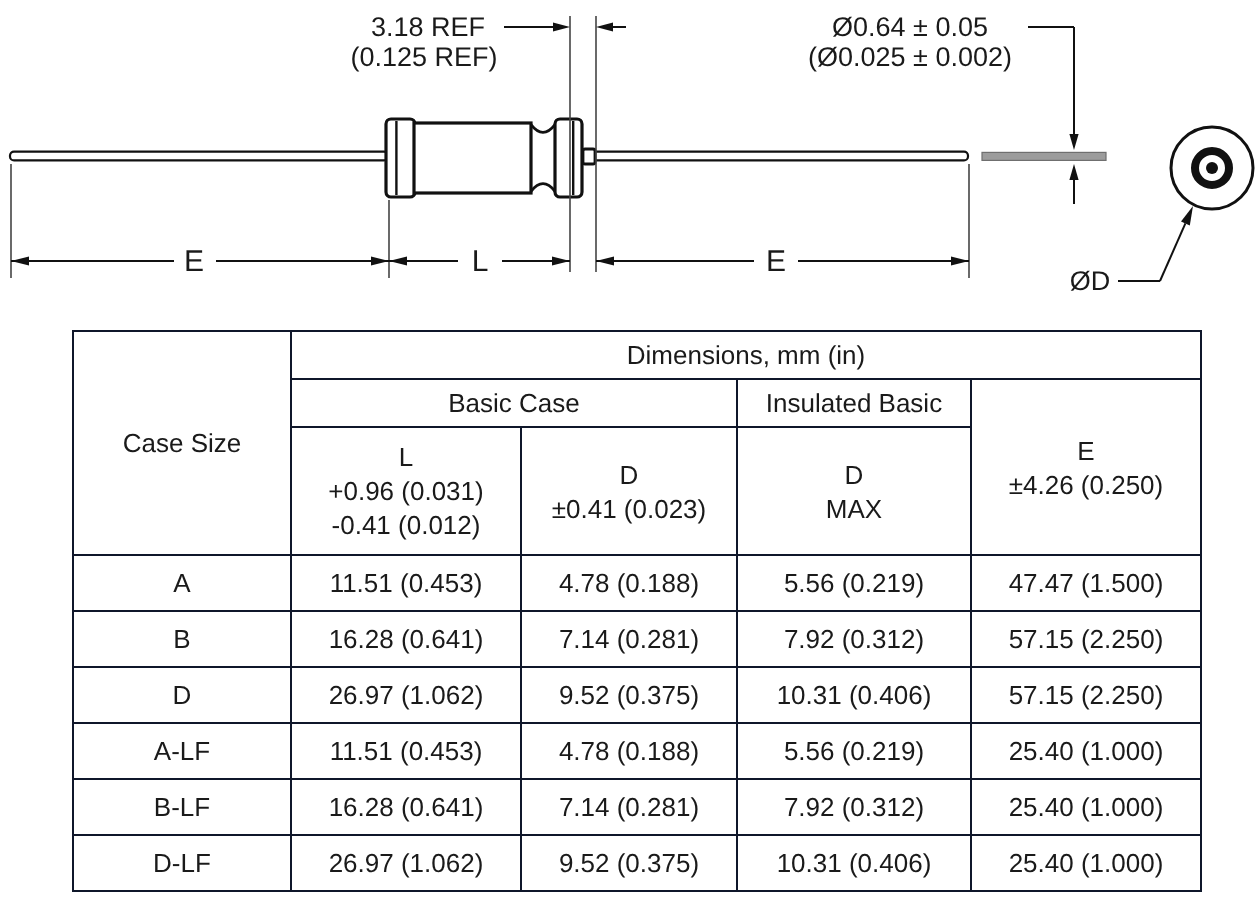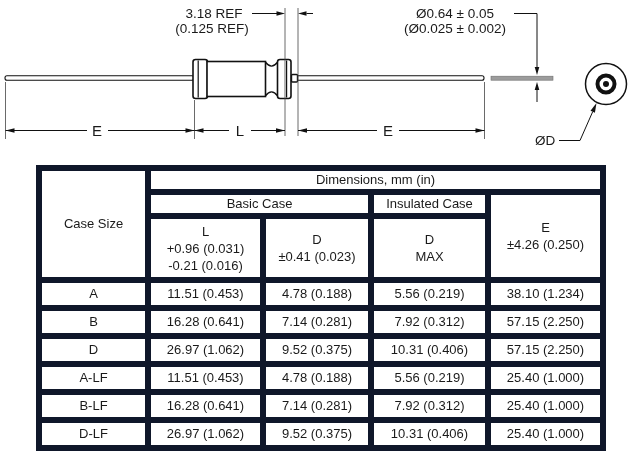--- a/index.html
+++ b/index.html
@@ -1,21 +1,21 @@
 <!DOCTYPE html>
 <html><head>
 <meta charset="utf-8">
 <style>
   html,body{margin:0;padding:0;background:#fff;}
   body{width:630px;height:461px;font-family:"Liberation Sans",sans-serif;color:#111;}
   #stage{position:relative;width:630px;height:461px;background:#fff;overflow:hidden;}
   #drawing{position:absolute;left:0;top:0;}
   #dim-table{position:absolute;left:36px;top:165px;border-collapse:collapse;table-layout:fixed;
     font-size:13px;color:#1a1a1a;}
-  #dim-table td{border:6px solid #0f172a;text-align:center;vertical-align:middle;padding:0 2px;
+  #dim-table td{border:1px solid #0f172a;text-align:center;vertical-align:middle;padding:0 2px;
     background:#fff;line-height:16px;}
   #dim-table .h1{height:24px;}
   #dim-table .h2{height:24px;}
   #dim-table .h3{height:64px;}
   #dim-table .dr{height:28px;}
   .stack div{line-height:17px;}
   svg text{fill:#1a1a1a;}
 </style>
 </head>
 <body>
@@ -113,34 +113,34 @@
       <col style="width:117px">
         <col style="width:115px">
     </colgroup>
     <tbody>
       <tr class="h1">
         <td rowspan="3">Case Size</td>
         <td colspan="4">Dimensions, mm (in)</td>
       </tr>
       <tr class="h2">
         <td colspan="2">Basic Case</td>
-        <td>Insulated Case</td>
+        <td>Insulated Basic</td>
         <td rowspan="2">
           <div class="stack">
             <div>E</div>
             <div>±4.26 (0.250)</div>
           </div>
         </td>
       </tr>
       <tr class="h3">
         <td>
           <div class="stack">
             <div>L</div>
             <div>+0.96 (0.031)</div>
-            <div>-0.21 (0.016)</div>
+            <div>-0.41 (0.012)</div>
           </div>
         </td>
         <td>
           <div class="stack">
             <div>D</div>
             <div>±0.41 (0.023)</div>
           </div>
         </td>
         <td>
           <div class="stack">
@@ -148,21 +148,21 @@
             <div>MAX</div>
           </div>
         </td>
       </tr>
 
       <tr class="dr">
         <td>A</td>
         <td>11.51 (0.453)</td>
         <td>4.78 (0.188)</td>
         <td>5.56 (0.219)</td>
-        <td>38.10 (1.234)</td>
+        <td>47.47 (1.500)</td>
       </tr>
       <tr class="dr">
         <td>B</td>
         <td>16.28 (0.641)</td>
         <td>7.14 (0.281)</td>
         <td>7.92 (0.312)</td>
         <td>57.15 (2.250)</td>
       </tr>
       <tr class="dr">
         <td>D</td>

